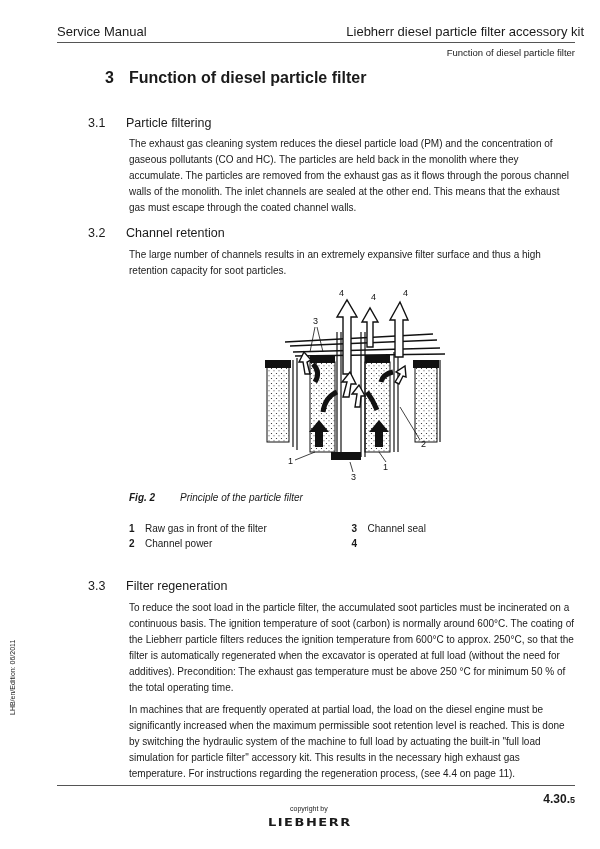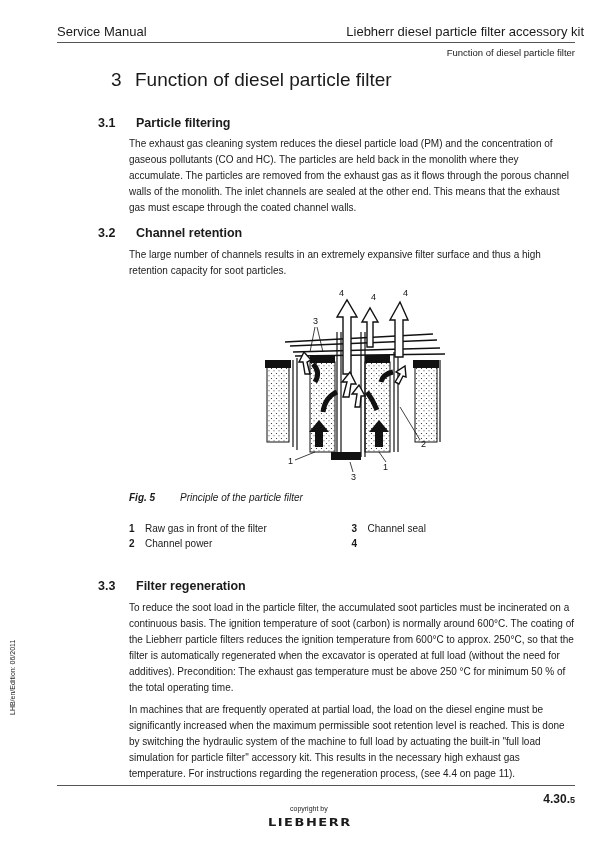--- a/index.html
+++ b/index.html
@@ -3,23 +3,23 @@
 <meta charset="utf-8">
 <style>
   html, body { margin: 0; padding: 0; background: #ffffff; }
   body { width: 600px; height: 849px; position: relative; overflow: hidden;
          font-family: "Liberation Sans", sans-serif; color: #1a1a1a; }
   .abs { position: absolute; }
   .hdr-left { left: 57px; top: 24px; font-size: 13px; }
   .hdr-right { right: 16px; top: 24px; font-size: 13px; }
   .hdr-rule { left: 57px; top: 42px; width: 518px; height: 0; border-top: 1.5px solid #555; }
   .hdr-sub { right: 25px; top: 47px; font-size: 9.5px; }
-  .chap { left: 111px; top: 69px; font-size: 19px; font-weight: normal; }
+  .chap { left: 105px; top: 69px; font-size: 16px; font-weight: bold; }
   .chap .num { display: inline-block; width: 24px; }
-  .sec { left: 98px; font-size: 12.5px; font-weight: bold; }
+  .sec { left: 88px; font-size: 12.5px; font-weight: normal; }
   .sec .num { display: inline-block; width: 38px; }
   .para { left: 129px; width: 445px; font-size: 10px; line-height: 16px; }
   .para p { margin: 0 0 6px 0; }
   .fig { left: 255px; top: 282px; width: 200px; height: 208px; }
   .caption { left: 129px; top: 492px; font-size: 10px; font-style: italic; }
   .caption .fignum { font-weight: bold; display: inline-block; width: 51px; }
   .legend { left: 129px; top: 521px; width: 445px; font-size: 10px; }
   .legend .row { display: flex; height: 15px; line-height: 15px; }
   .legend .col { width: 249px; display: flex; }
   .legend .n { font-weight: bold; width: 16px; }
@@ -130,21 +130,21 @@
       <text x="96" y="198">3</text>
       <text x="58" y="42">3</text>
       <text x="84" y="14">4</text>
       <text x="116" y="18">4</text>
       <text x="148" y="14">4</text>
     </g>
   </svg>
 </div>
 
 <div class="abs caption">
-  <span class="fignum">Fig. 5</span><span>Principle of the particle filter</span>
+  <span class="fignum">Fig. 2</span><span>Principle of the particle filter</span>
 </div>
 
 <div class="abs legend">
   <div class="row">
     <div class="col">
         <span class="n">1</span>
         <span>Raw gas in front of the filter</span>
       </div>
     <div class="col">
         <span class="n">3</span>

